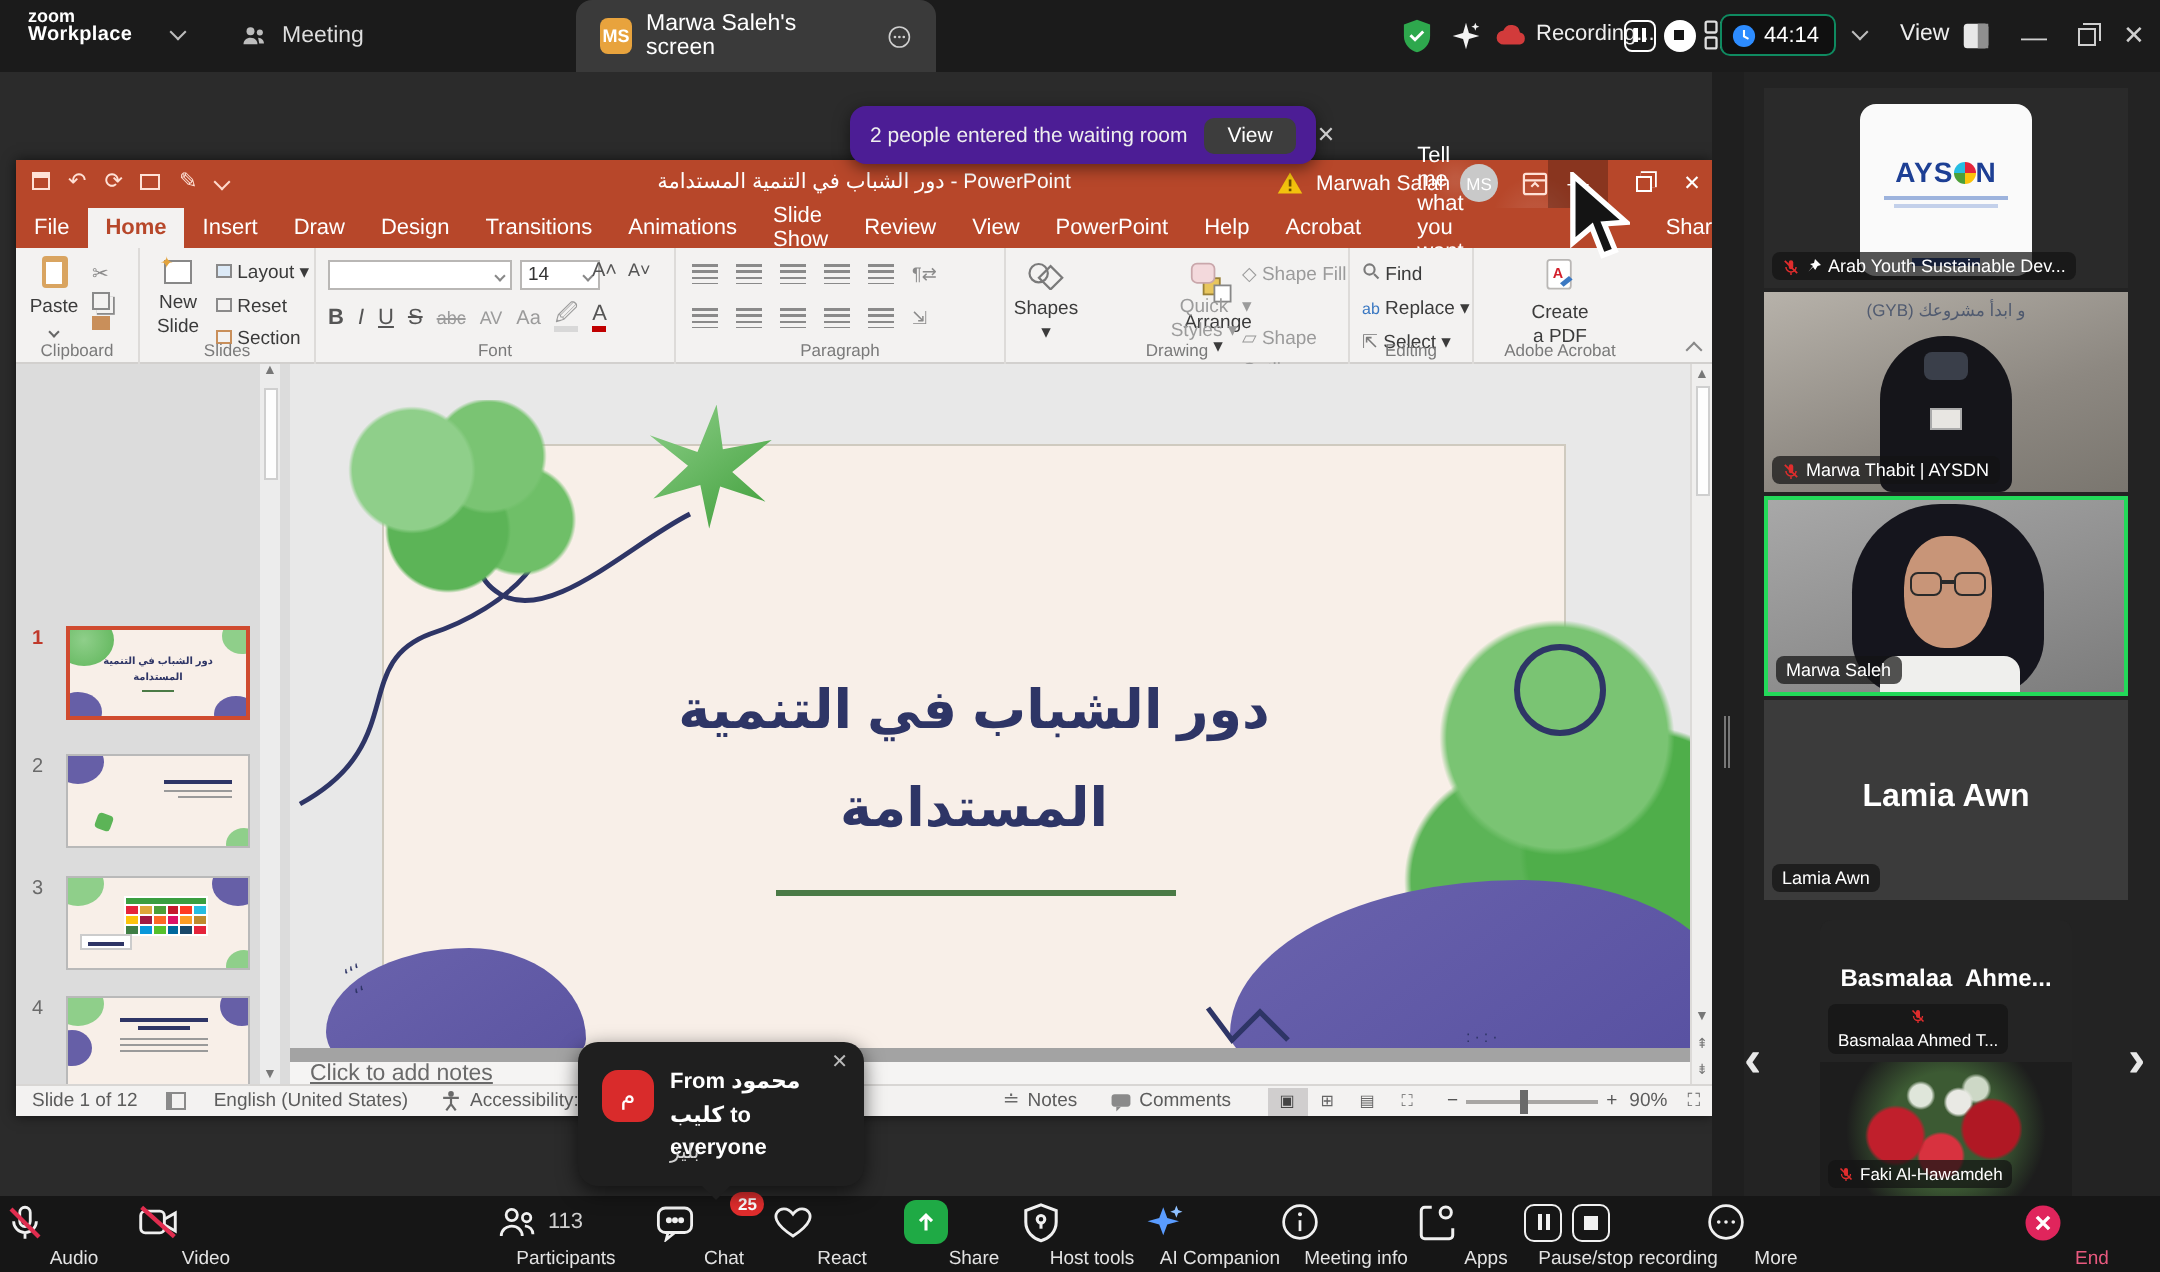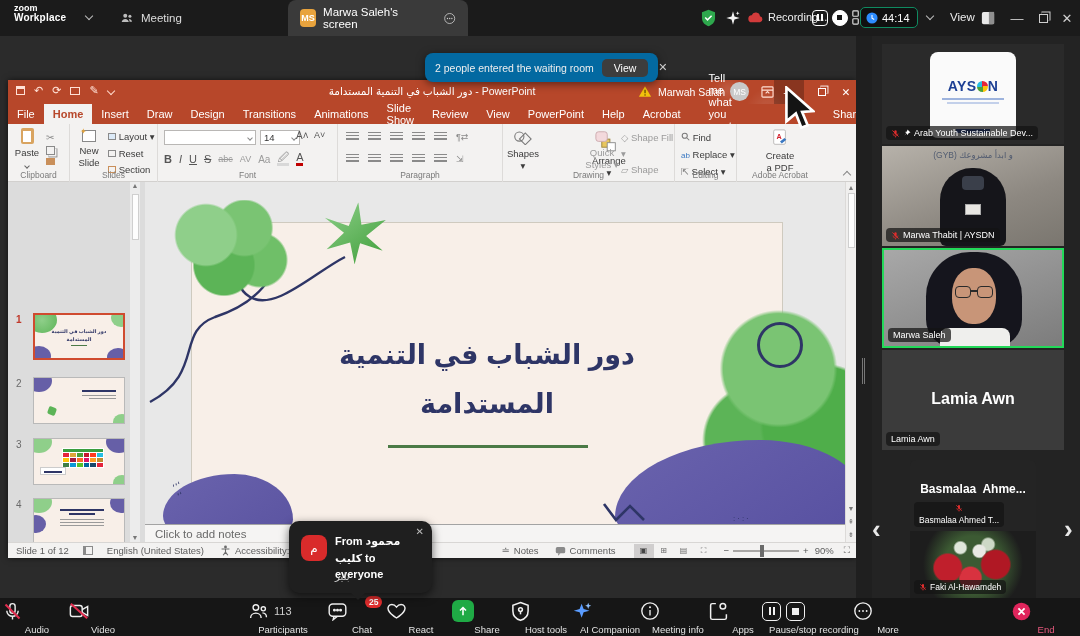--- a/index.html
+++ b/index.html
@@ -15,21 +15,21 @@
   .brand{position:absolute;left:14px;top:4px;line-height:1;}
   .brand .b1{font-size:9px;color:#fff;font-weight:700;}
   .brand .b2{font-size:10px;color:#fff;font-weight:700;letter-spacing:.2px;}
   .toptab{position:absolute;top:0;height:36px;display:flex;align-items:center;gap:7px;color:#ddd;font-size:11.5px;padding:0 12px;}
   .toptab.active{background:#3a3a3a;border-radius:8px 8px 0 0;color:#fff;}
   .ms-avatar{width:18px;height:18px;border-radius:4px;background:#e8a33d;color:#fff;font-size:9px;font-weight:700;display:flex;align-items:center;justify-content:center;}
   .timerpill{position:absolute;left:860px;top:7px;width:58px;height:21px;border:1px solid #0f8a60;border-radius:5px;background:#101010;display:flex;align-items:center;gap:4px;padding:0 5px;color:#fff;font-size:11px;}
   .winbtn{position:absolute;top:0;width:34px;height:36px;display:flex;align-items:center;justify-content:center;color:#cfcfcf;font-size:13px;}
 
   
-  .toast{position:absolute;left:425px;top:53px;width:233px;height:29px;background:#0369a1;border-radius:8px;display:flex;align-items:center;gap:8px;padding:0 10px;z-index:40;box-shadow:0 2px 8px rgba(0,0,0,.5);}
+  .toast{position:absolute;left:425px;top:53px;width:233px;height:29px;background:#4c1d95;border-radius:8px;display:flex;align-items:center;gap:8px;padding:0 10px;z-index:40;box-shadow:0 2px 8px rgba(0,0,0,.5);}
   .toast .msg{color:#eee;font-size:10.5px;white-space:nowrap;}
   .toast .vbtn{background:#3d3d3d;color:#fff;font-size:10.5px;border-radius:5px;padding:3px 12px;}
   .toast .x{color:#ccc;font-size:11px;margin-left:2px;}
 
   
   .ppt{position:absolute;left:8px;top:80px;width:848px;height:478px;background:#f3f2f1;box-shadow:0 0 6px rgba(0,0,0,.6);}
   .ppt-title{position:absolute;left:0;top:0;width:848px;height:24px;background:#b7472a;color:#fff;font-size:10.5px;
     background-image:radial-gradient(circle at 720px 10px, rgba(255,255,255,.10) 0 2px, transparent 14px),radial-gradient(circle at 760px 30px, rgba(255,255,255,.08) 8px, transparent 22px);}
   .qat{position:absolute;left:8px;top:4px;display:flex;gap:9px;align-items:center;color:#ffe1d6;font-size:11px;}
   .ppt-menu{position:absolute;left:0;top:24px;width:848px;height:20px;background:#b7472a;display:flex;align-items:center;color:#fff;font-size:11px;}
@@ -45,21 +45,21 @@
 
   .thumbpanel{position:absolute;left:0;top:102px;width:137px;height:360px;background:#dcdcdc;overflow:hidden;}
   .thumb{position:absolute;left:25px;width:92px;height:47px;background:#f8efe8;border:1px solid #b9b9b9;overflow:hidden;}
   .tnum{position:absolute;left:8px;font-size:10px;color:#6a6a6a;}
   .blob{position:absolute;border-radius:50%;}
   .canvas{position:absolute;left:137px;top:102px;width:700px;height:342px;background:#e8e8e8;overflow:hidden;}
   .slide{position:absolute;left:46px;top:40px;width:592px;height:372px;background:#f8efe8;border:1px solid #cfcabf;}
   .slide-title{position:absolute;left:0;top:108px;width:100%;text-align:center;color:#2e3566;font-weight:700;font-size:27px;line-height:1.8;}
   .underline{position:absolute;left:196px;top:222px;width:200px;height:2.5px;background:#4b7a46;}
   .vscroll{position:absolute;left:837px;top:102px;width:11px;height:360px;background:#f0efee;border-left:1px solid #dcdad8;font-size:7px;color:#777;text-align:center;}
-  .notesbar{position:absolute;left:137px;top:444px;width:700px;height:18px;background:#f5f4f3;border-top:1px solid #a3a3a3;color:#6a6a6a;font-size:11.5px;display:flex;align-items:center;padding-left:10px;}
+  .notesbar{position:absolute;left:137px;top:444px;width:700px;height:18px;background:#f5f4f3;border-top:7px solid #a3a3a3;color:#6a6a6a;font-size:11.5px;display:flex;align-items:center;padding-left:10px;text-decoration:underline;}
   .statusbar{position:absolute;left:0;top:462px;width:848px;height:16px;background:#f3f2f1;border-top:1px solid #d8d6d4;color:#5c5c5c;font-size:9.5px;display:flex;align-items:center;}
 
   
   .chatpop{position:absolute;left:289px;top:521px;width:143px;height:72px;background:#1f1f1f;border-radius:10px;z-index:50;box-shadow:0 3px 10px rgba(0,0,0,.6);color:#fff;}
   .chatpop:after{content:"";position:absolute;left:62px;bottom:-7px;border-left:7px solid transparent;border-right:7px solid transparent;border-top:7px solid #1f1f1f;}
   .chatav{position:absolute;left:12px;top:14px;width:26px;height:26px;background:#d92b2b;border-radius:8px;color:#fff;font-size:12px;display:flex;align-items:center;justify-content:center;}
 
   
   .sep{position:absolute;left:856px;top:36px;width:16px;height:562px;background:#1f1f1f;}
   .sidebar{position:absolute;left:872px;top:36px;width:208px;height:562px;background:#232323;}

